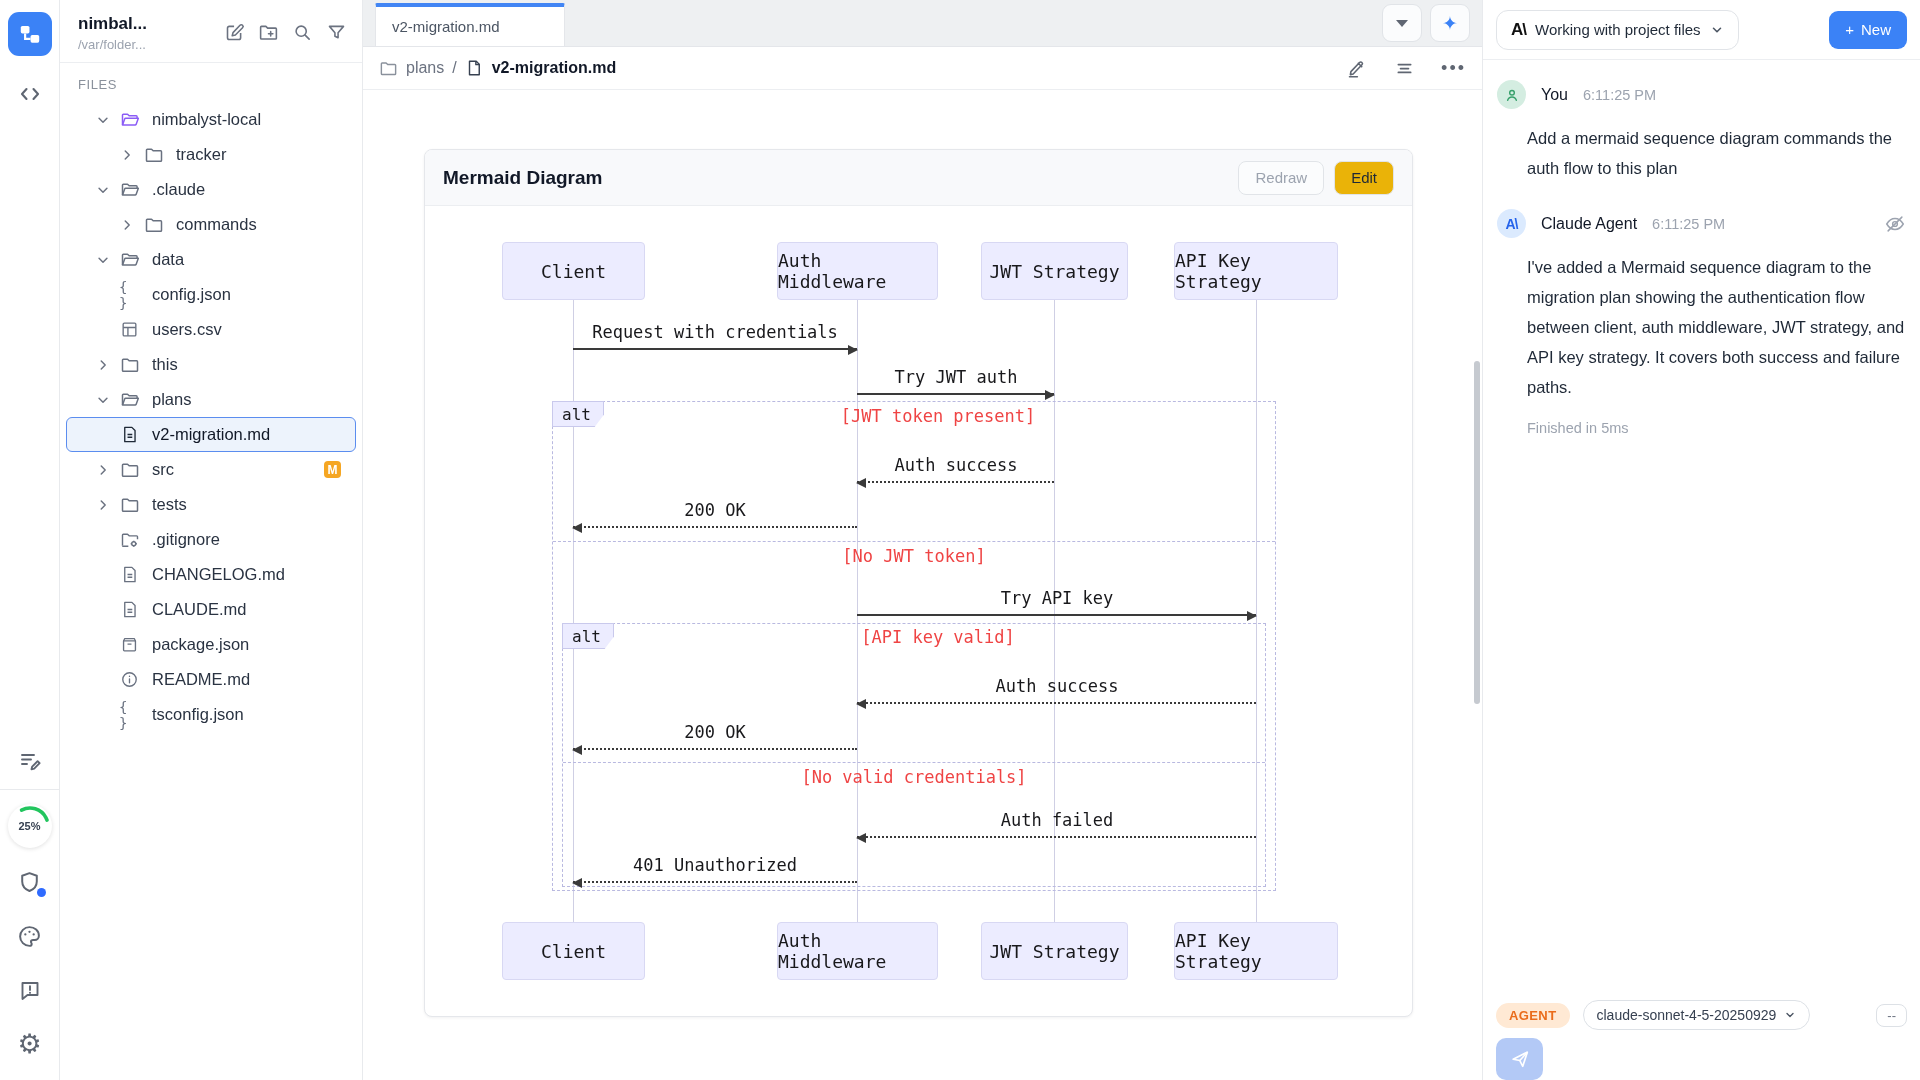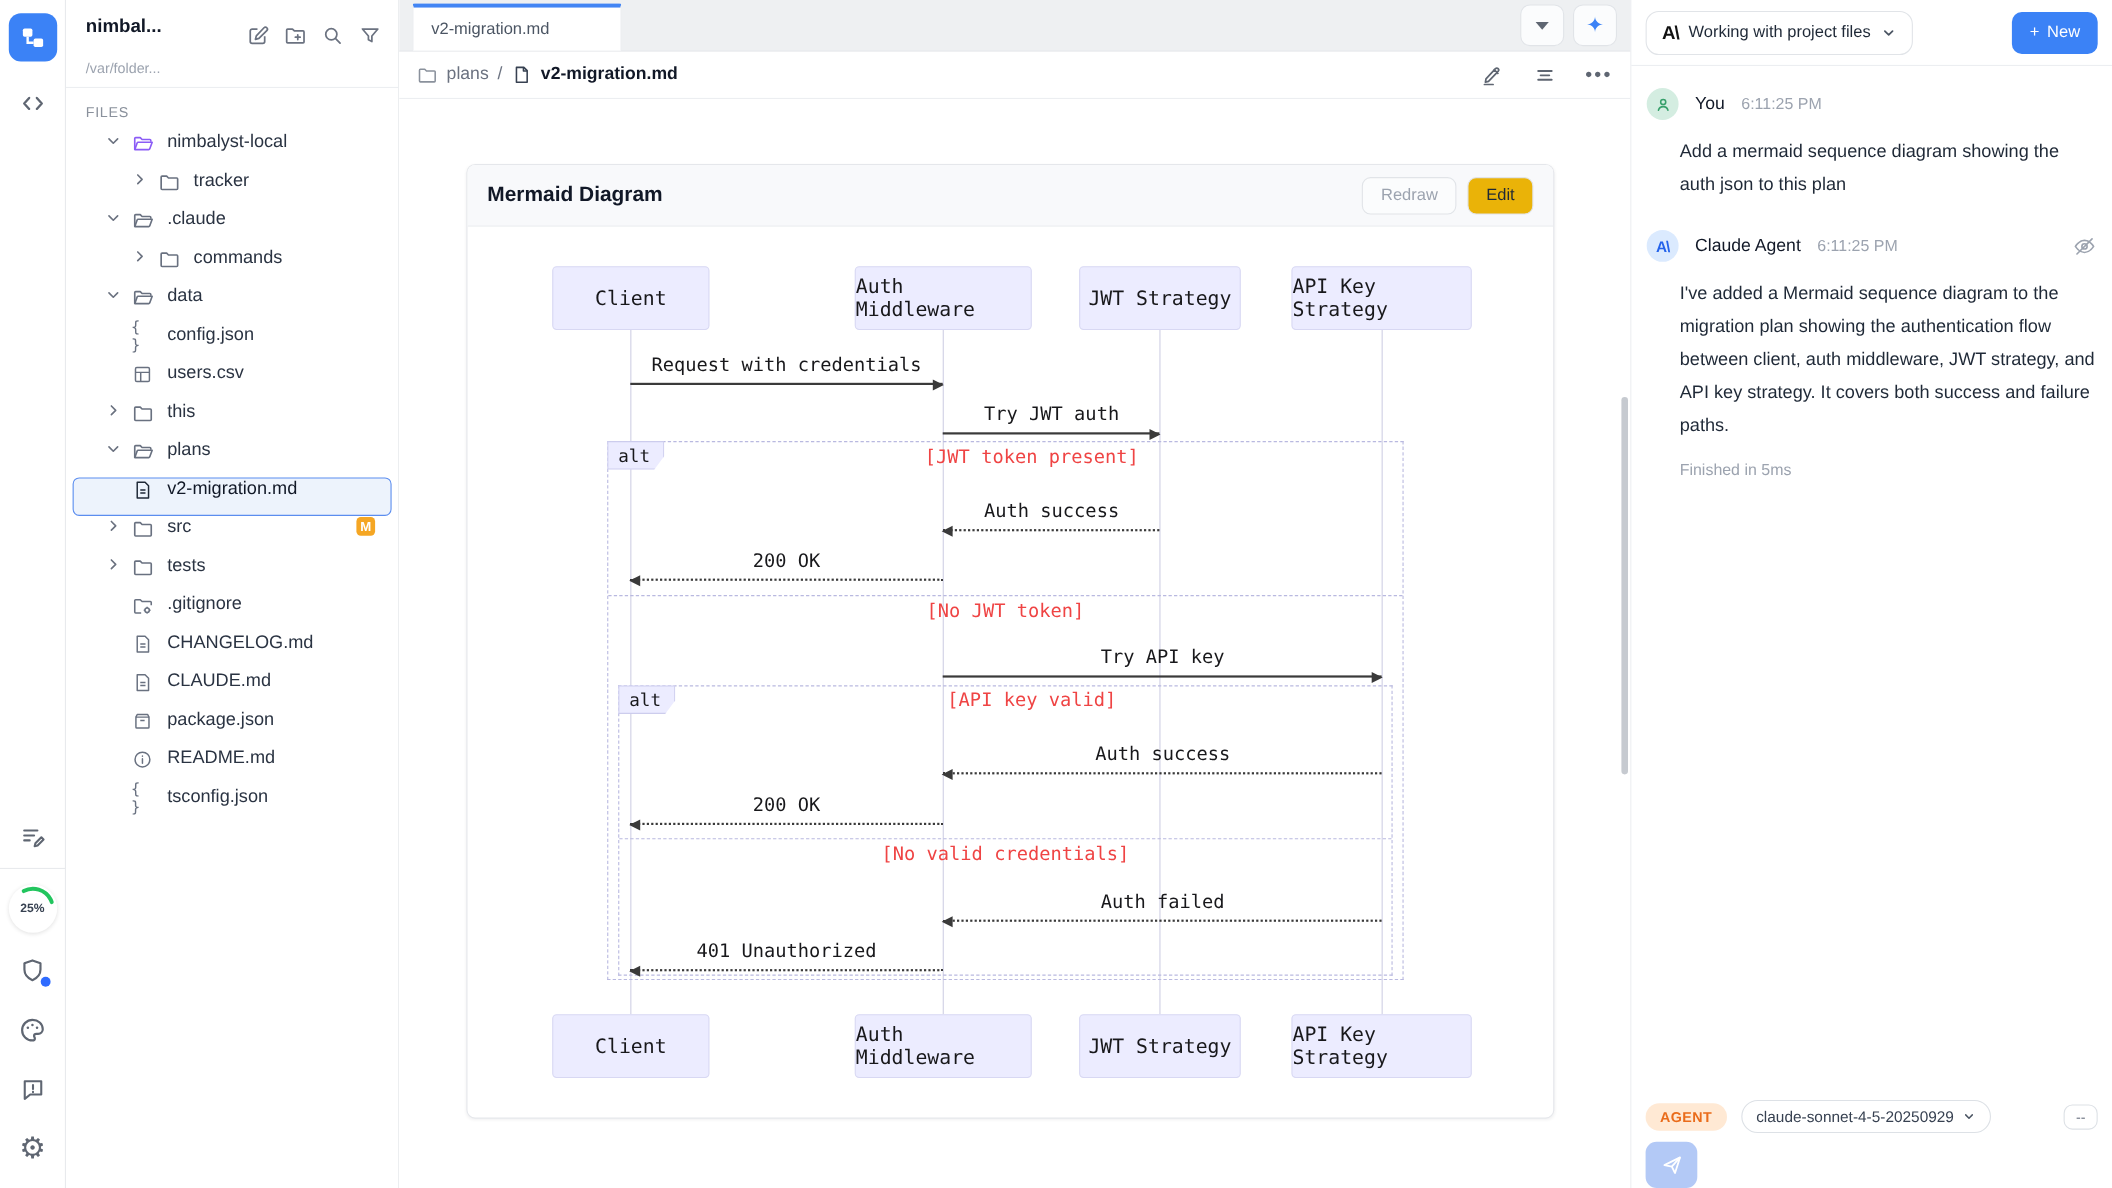--- a/index.html
+++ b/index.html
@@ -26,27 +26,27 @@
     border-radius:50%; background:#2f6bff; }
   .rail .gear-glyph { font-size:27px; line-height:1; color:#5f6672; }
   .mb14 { margin-bottom:14px; }
 
   
   .files { width:303px; flex-shrink:0; border-right:1px solid #e8eaed; background:#fff;
     display:flex; flex-direction:column; }
   .fp-head { padding:14px 14px 10px 18px; border-bottom:1px solid #eceef1; display:flex; align-items:flex-start; }
   .fp-title { min-width:0; margin-right:6px; }
   .fp-title .name { font-size:17px; font-weight:700; color:#111827; white-space:nowrap; }
-  .fp-title .path { font-size:13px; color:#9ca3af; margin-top:20px; white-space:nowrap; }
+  .fp-title .path { font-size:13px; color:#9ca3af; margin-top:3px; white-space:nowrap; }
   .fp-actions { display:flex; gap:10px; margin-left:auto; margin-top:6px; }
   .fp-actions .hicon { width:24px; height:24px; color:#6b7280; cursor:pointer;
     display:flex; align-items:center; justify-content:center; }
   .fp-section { font-size:13px; letter-spacing:.6px; color:#8a919c; padding:14px 18px 8px; }
   .tree { flex:1; overflow:hidden; padding:2px 4px; }
-  .row { height:35px; display:flex; align-items:flex-start; cursor:pointer; border:1.5px solid transparent;
+  .row { height:35px; display:flex; align-items:center; cursor:pointer; border:1.5px solid transparent;
     border-radius:6px; margin:0 2px; }
   .row .chev { width:16px; height:16px; color:#6b7280; display:flex; align-items:center; justify-content:center;
     margin-right:8px; flex-shrink:0; }
   .row .fic { width:21px; height:21px; color:#697180; display:flex; align-items:center; justify-content:center;
     margin-right:12px; flex-shrink:0; }
   .row .braces { font-family:"DejaVu Sans Mono", monospace; font-size:14px; color:#697180; letter-spacing:-1px; }
   .row .lbl { font-size:16.5px; color:#2a3342; white-space:nowrap; }
   .row.lvl0 { padding-left:28px; }
   .row.lvl1 { padding-left:52px; }
   .row.selected { background:#edf3fc; border-color:#5b8def; }
@@ -611,21 +611,21 @@
         <div class="msg-head">
           <span class="avatar user">
               <svg width="18" height="18" viewBox="0 0 24 24" fill="none" stroke="currentColor" stroke-width="1.9" stroke-linecap="round">
                 <circle cx="12" cy="9" r="3.1"></circle>
                 <path d="M6.2 19c.9-2.9 3-4.4 5.8-4.4s4.9 1.5 5.8 4.4"></path>
               </svg>
             </span>
           <span class="msg-author">You</span>
           <span class="msg-time">6:11:25 PM</span>
         </div>
-        <div class="msg-text">Add a mermaid sequence diagram showing the auth json to this plan</div>
+        <div class="msg-text">Add a mermaid sequence diagram commands the auth flow to this plan</div>
       </div>
       <div class="msg">
         <div class="msg-head">
           <span class="avatar agent">A\</span>
           <span class="msg-author">Claude Agent</span>
           <span class="msg-time">6:11:25 PM</span>
           <span class="eye-btn">
               <svg width="22" height="22" viewBox="0 0 24 24" fill="none" stroke="currentColor" stroke-width="1.6" stroke-linecap="round">
                 <path d="M3 12s3.6-6 9-6 9 6 9 6-3.6 6-9 6-9-6-9-6z"></path>
                 <circle cx="12" cy="12" r="2.6"></circle>

